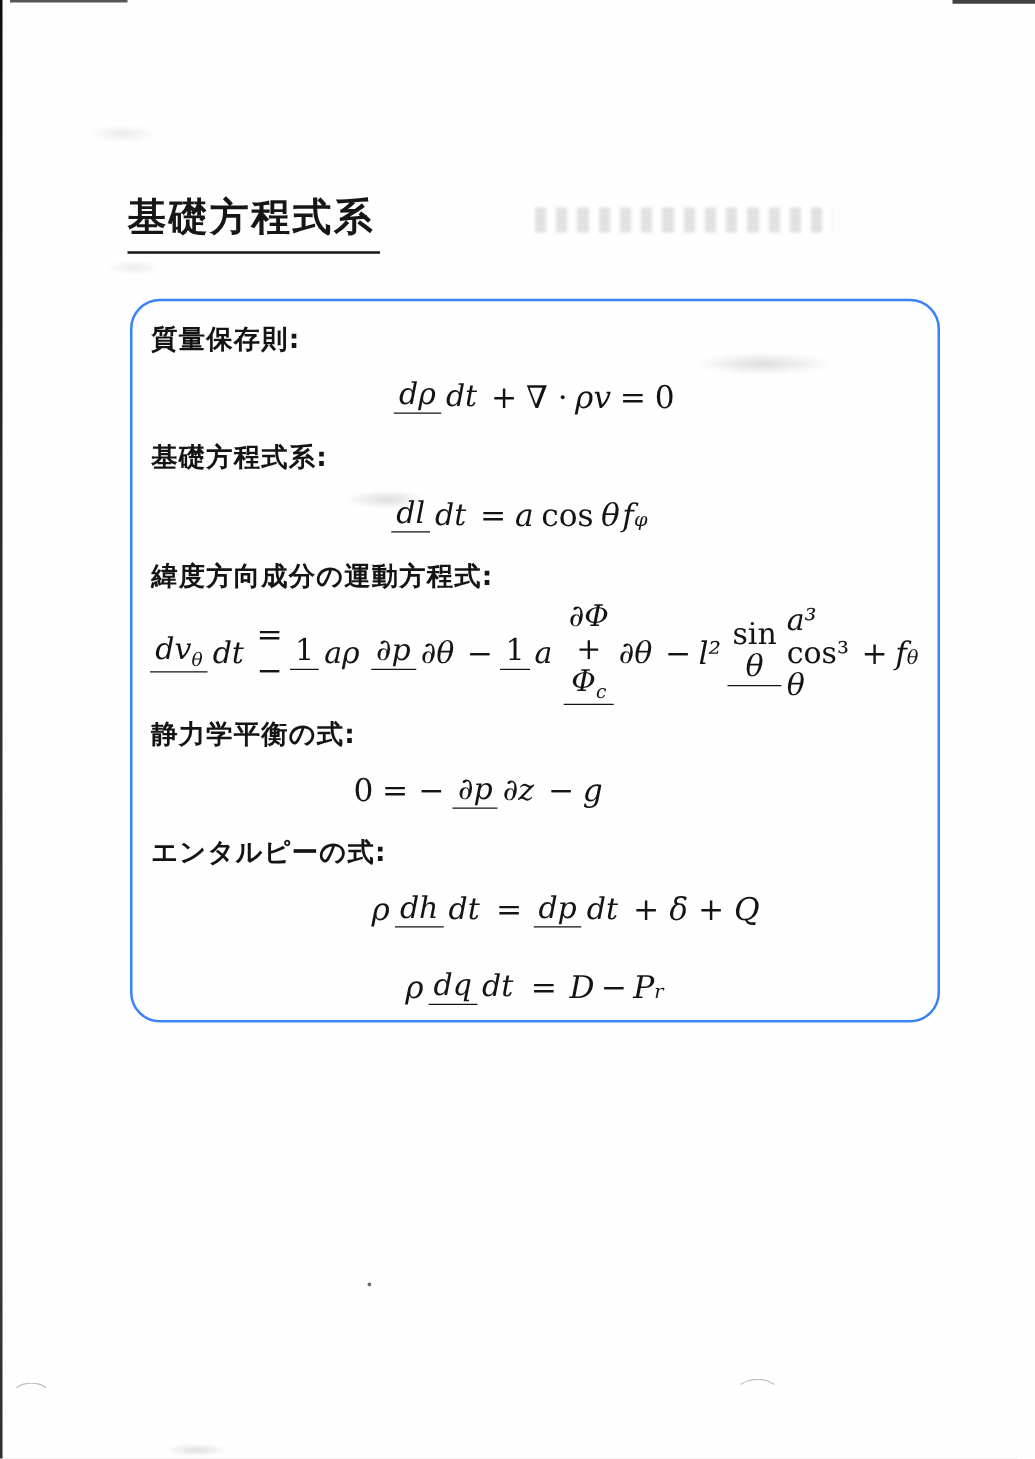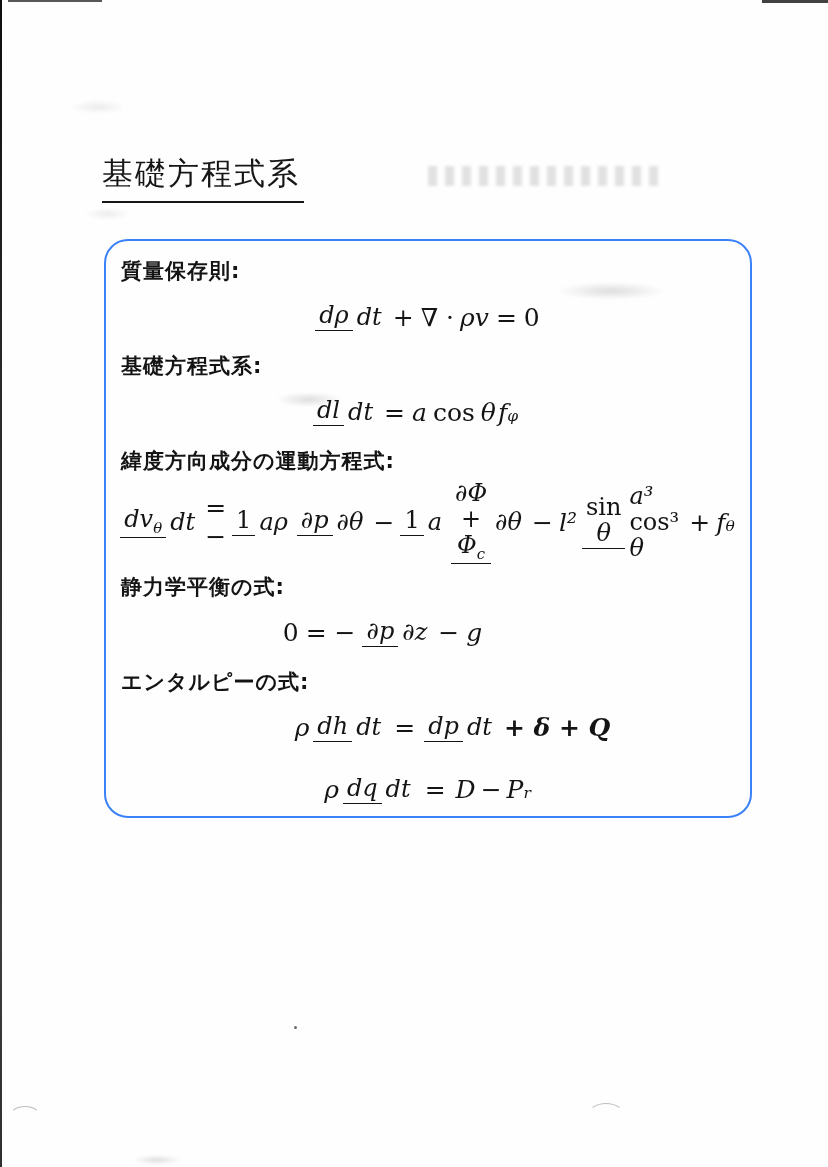--- a/index.html
+++ b/index.html
@@ -28,21 +28,21 @@
   .arc {
     position:absolute; border:1.2px solid transparent;
     border-top-color:rgba(110,110,110,.45);
     border-radius:50%; filter:blur(.4px);
   }
   .dot { position:absolute; width:3px; height:3px; background:rgba(70,70,70,.8); border-radius:50%; }
 
   
   .title {
     position:absolute; left:102px; top:153px;
-    font-size:31px; font-weight:400; letter-spacing:2px;
+    font-size:31px; font-weight:700; letter-spacing:2px;
     color:#161616;
     border-bottom:2.5px solid #161616;
     padding:0 4px 6px 0;
   }
 
   
   .panel {
     position:absolute; left:104px; top:239px;
     width:648px; height:579px;
     border:2px solid #3b82f6;
@@ -192,21 +192,21 @@
         <span class="it">ρ</span>
         <span class="frac">
             <span class="num it">dh</span>
             <span class="den it">dt</span>
           </span>
         <span class="op rm" style="margin:0 4px;">=</span>
         <span class="frac">
             <span class="num it">dp</span>
             <span class="den it">dt</span>
           </span>
-        <span class="it" style="margin-left:4px;font-weight:bold;">+ δ + Q</span>
+        <span class="it" style="margin-left:4px;">+ δ + Q</span>
       </div>
     </div>
 
     <div class="section">
       <div class="eq" style="gap:4px;">
         <span class="it">ρ</span>
         <span class="frac">
             <span class="num it">dq</span>
             <span class="den it">dt</span>
           </span>

